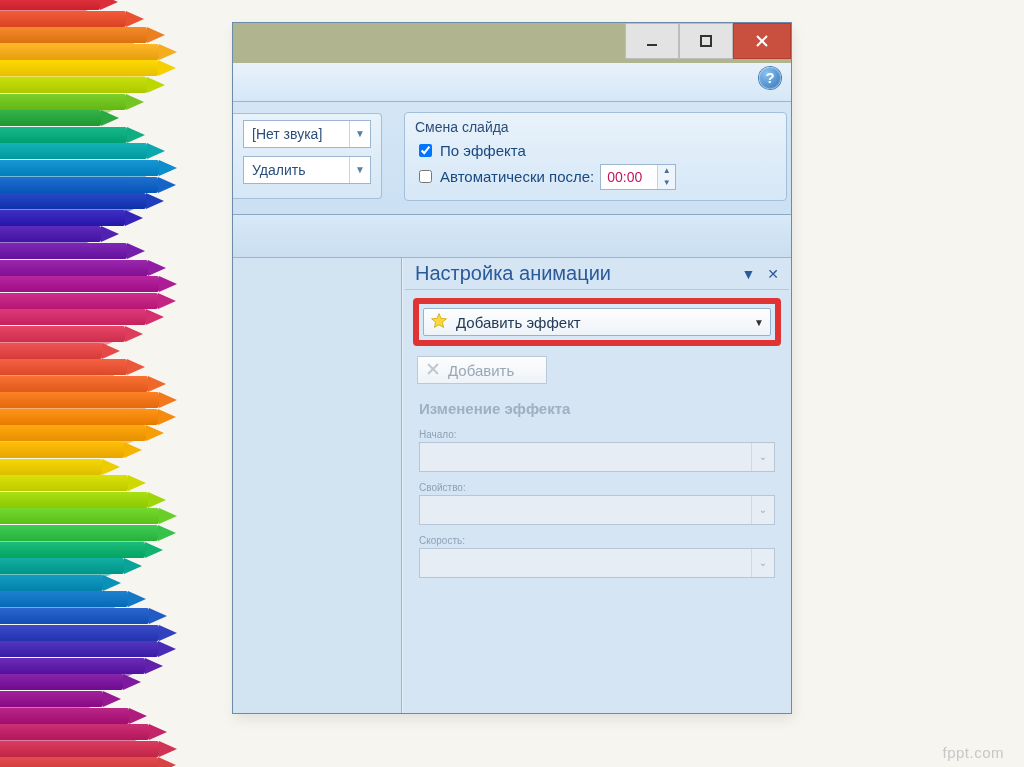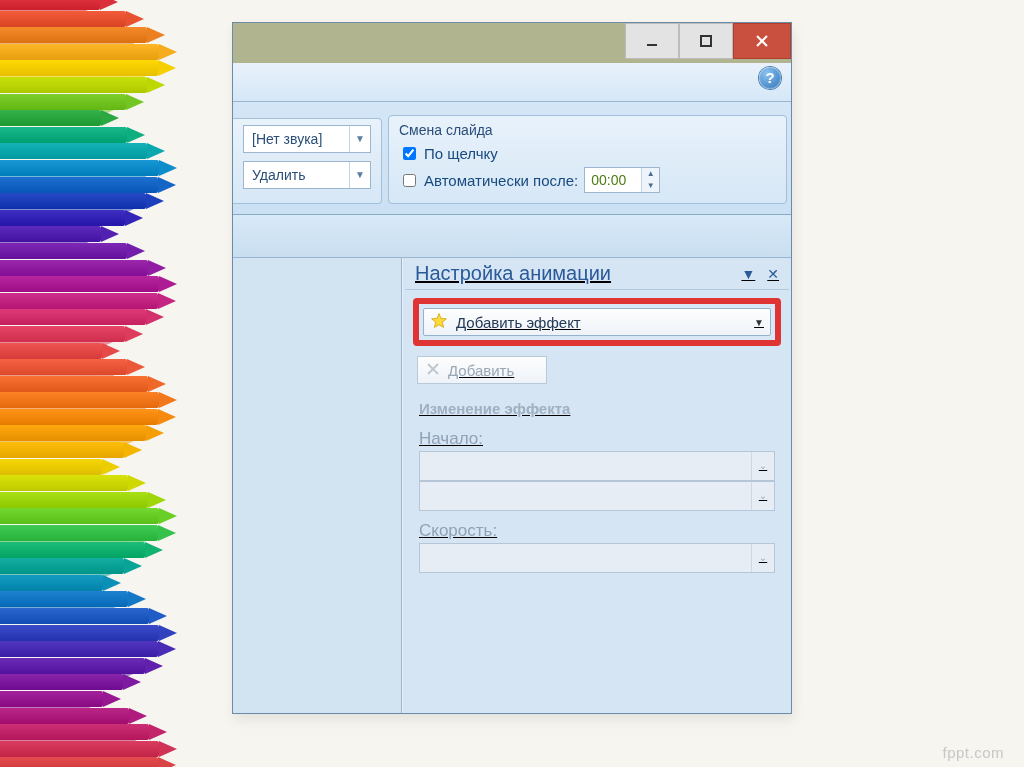--- a/index.html
+++ b/index.html
@@ -93,22 +93,23 @@
     font-size:15px;
     text-align:center;
     line-height:22px;
     box-shadow: inset 0 0 2px #fff, 0 0 0 1px #4a7fb0;
   }
 
   .ribbon {
     background: linear-gradient(#d4e6f6,#cbe0f3);
     border-bottom: 1px solid #8aa9c4;
     display:flex;
-    align-items: flex-end;
+    align-items: center;
     padding: 6px 4px 10px 0;
+    gap: 16px;
   }
 
   .ribbon-group {
     border: 1px solid #a3bfd9;
     border-radius: 4px;
     background: linear-gradient(#e8f2fb,#d6e7f6);
     margin-left:6px;
     padding:6px 10px 6px 10px;
     position:relative;
   }
@@ -149,21 +150,21 @@
   }
   .checkbox-row input { margin-right:8px; }
   .time-spinner {
     display:flex;
     align-items:center;
     margin-left:6px;
     border:1px solid #9cb6d0;
     background:#fff;
     height:24px;
   }
-  .time-spinner .tval { padding:0 6px; font-size:14px; color:#4d7c0f; width:44px;}
+  .time-spinner .tval { padding:0 6px; font-size:14px; color:#be185d; width:44px;}
   .time-spinner .spins { display:flex; flex-direction:column;}
   .time-spinner .spins button {
     border:none; background:#eef4fb; width:18px; height:12px;
     font-size:8px; line-height:8px; color:#4a6d90; padding:0;
     border-left:1px solid #c3d4e6;
   }
 
   
   .midstrip {
     height:42px;
@@ -181,21 +182,20 @@
     background:#d2e3f2;
     border-right:1px solid #9ab6cf;
   }
   .pane {
     flex:1;
     background:#d5e5f4;
     border-left:1px solid #e6f0fa;
     padding: 2px 2px 0 2px;
     display:flex;
     flex-direction:column;
-    text-decoration:underline;
   }
   .pane-header {
     display:flex;
     align-items:center;
     padding:2px 4px 4px 4px;
     border-bottom:1px solid #b1c8de;
   }
   .pane-title {
     color:#2a5a99;
     font-size:20px;
@@ -249,21 +249,21 @@
   .delete-btn .xicon { margin-right:8px; opacity:.6;}
 
   .section-label {
     margin:16px 14px 2px 14px;
     font-size:15px;
     font-weight:bold;
     color:#9fb0c2;
   }
   .field-label {
     margin:10px 14px 2px 14px;
-    font-size:17px;
+    font-size:10px;
     color:#8fa2b6;
   }
   .disabled-combo {
     margin:0 14px;
     height:28px;
     border:1px solid #b6c6d6;
     background:#e6edf5;
     display:flex;
     align-items:center;
   }
@@ -627,21 +627,21 @@
       <div class="combo">
         <span class="combo-text">Удалить</span>
         <span class="combo-arrow">▼</span>
       </div>
     </div>
 
     <div class="ribbon-group" style="flex:1;">
       <div class="group-title">Смена слайда</div>
       <div class="checkbox-row">
         <input type="checkbox" checked="" style="">
-        <span>По щелчку</span>
+        <span>По эффекта</span>
       </div>
       <div class="checkbox-row">
         <input type="checkbox" style="">
         <span>Автоматически после:</span>
         <div class="time-spinner">
           <span class="tval">00:00</span>
           <span class="spins">
             <button>▲</button>
             <button>▼</button>
           </span>
@@ -684,20 +684,21 @@
         <span>Добавить</span>
       </button>
 
       <div class="section-label">Изменение эффекта</div>
 
       <div class="field-label">Начало:</div>
       <div class="disabled-combo">
         <span class="dc-arrow">⌄</span>
       </div>
 
+      <div class="field-label">Свойство:</div>
       <div class="disabled-combo">
         <span class="dc-arrow">⌄</span>
       </div>
 
       <div class="field-label">Скорость:</div>
       <div class="disabled-combo">
         <span class="dc-arrow">⌄</span>
       </div>
 
     </div>

